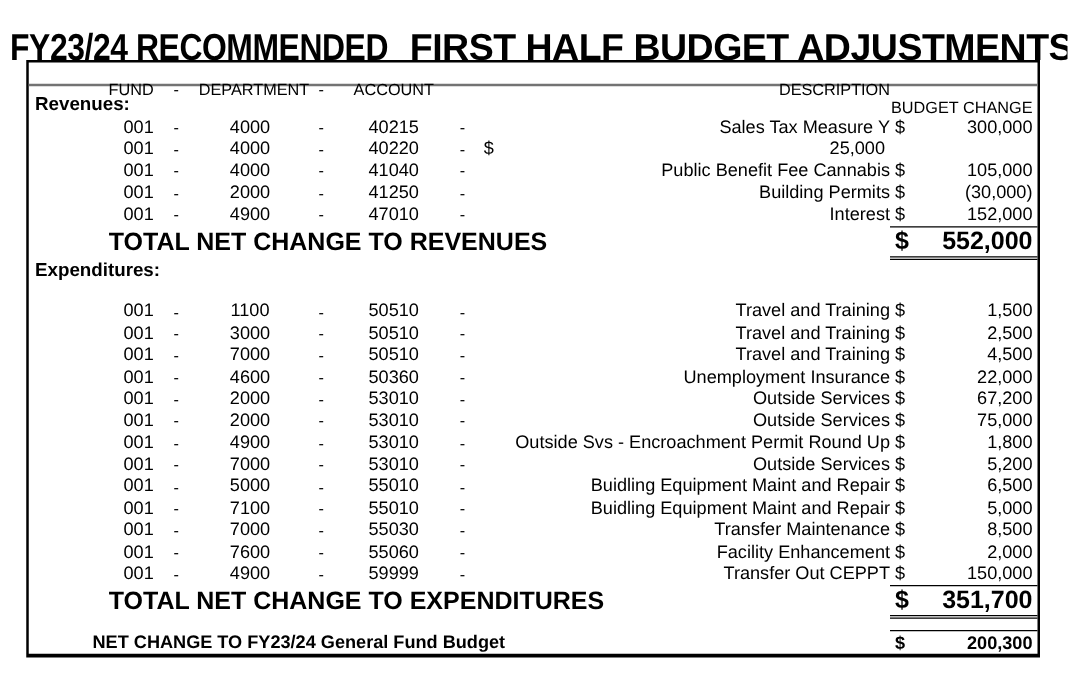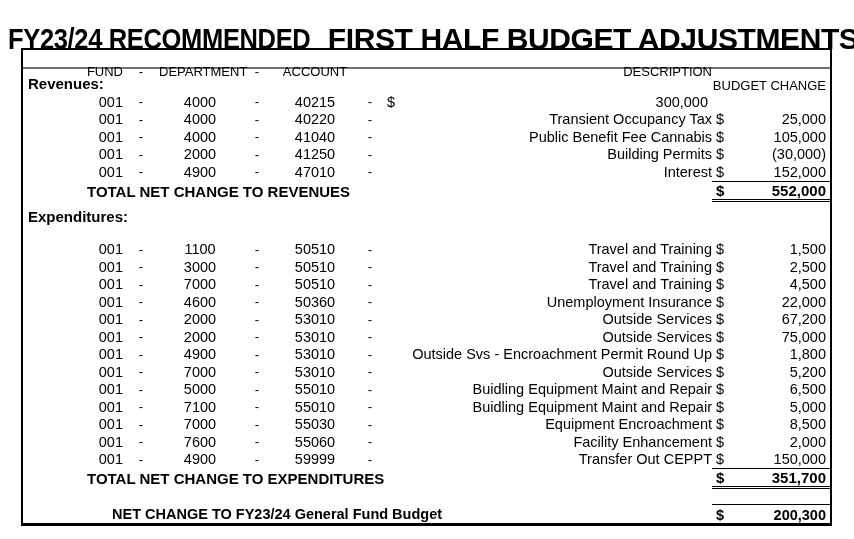--- a/index.html
+++ b/index.html
@@ -30,25 +30,25 @@
   .amt{
     display:flex;justify-content:space-between;align-items:center;
     padding:0 4px;box-sizing:border-box;height:100%;
   }
   .item{height:17.5px;font-size:14.5px;}
   .sec{
     height:24px;font-size:15px;font-weight:bold;
     padding:6px 0 0 5px;box-sizing:border-box;
   }
   .blankrow{height:15px;}
-  .totalrow{height:21px;font-size:15px;font-weight:bold;}
+  .totalrow{height:21px;font-size:20px;font-weight:bold;}
   .totalrow .label{grid-column:1/8;padding-left:64px;}
   .totalrow .amt{border-top:1px solid #000;border-bottom:3px double #000;}
   .netrow{height:20px;font-size:14.5px;font-weight:bold;}
-  .netrow .label{grid-column:1/8;padding-left:89px;}
+  .netrow .label{grid-column:1/8;padding-left:51px;}
   .netrow .amt{border-top:1px solid #000;}
 </style>
 </head>
 <body>
 
 <h1 class="title"><span class="t1">FY23/24 RECOMMENDED</span><span class="t2">FIRST HALF BUDGET ADJUSTMENTS</span></h1>
 
 <div class="sheet">
   <div class="row hdr">
     <span class="cr">FUND</span>
@@ -62,33 +62,33 @@
   </div>
   <div>
       <div class="sec">Revenues:</div>
       <div class="row item">
         <span class="cr">001</span>
         <span class="cc dash">-</span>
         <span class="cc">4000</span>
         <span class="cc dash">-</span>
         <span class="cc">40215</span>
         <span class="cc dash">-</span>
+        <span class="cl">Sales Tax Measure Y</span>
         <span class="amt">
           <span>$</span>
           <span>300,000</span>
         </span>
       </div>
       <div class="row item">
         <span class="cr">001</span>
         <span class="cc dash">-</span>
         <span class="cc">4000</span>
         <span class="cc dash">-</span>
         <span class="cc">40220</span>
         <span class="cc dash">-</span>
-        <span class="cl">Transient Occupancy Tax</span>
         <span class="amt">
           <span>$</span>
           <span>25,000</span>
         </span>
       </div>
       <div class="row item">
         <span class="cr">001</span>
         <span class="cc dash">-</span>
         <span class="cc">4000</span>
         <span class="cc dash">-</span>
@@ -265,21 +265,21 @@
           <span>5,000</span>
         </span>
       </div>
       <div class="row item">
         <span class="cr">001</span>
         <span class="cc dash">-</span>
         <span class="cc">7000</span>
         <span class="cc dash">-</span>
         <span class="cc">55030</span>
         <span class="cc dash">-</span>
-        <span class="cl">Equipment Encroachment</span>
+        <span class="cl">Transfer Maintenance</span>
         <span class="amt">
           <span>$</span>
           <span>8,500</span>
         </span>
       </div>
       <div class="row item">
         <span class="cr">001</span>
         <span class="cc dash">-</span>
         <span class="cc">7600</span>
         <span class="cc dash">-</span>

